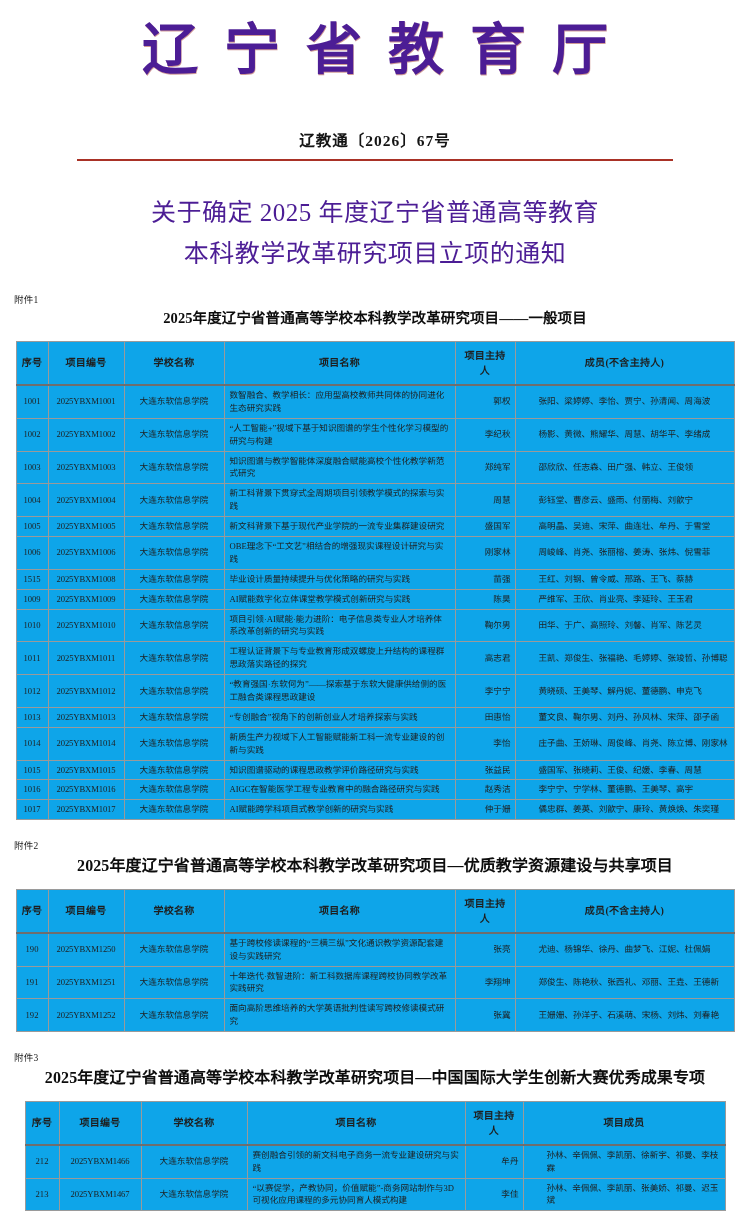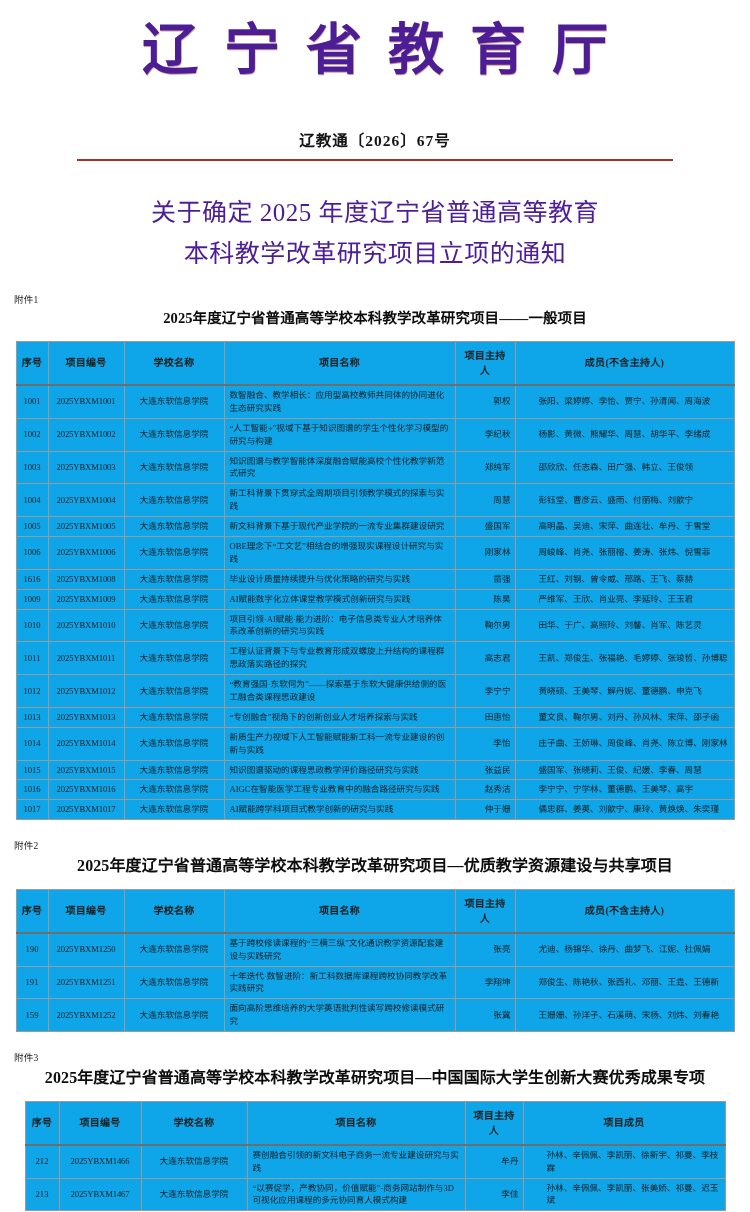--- a/index.html
+++ b/index.html
@@ -221,21 +221,21 @@
           </tr>
           <tr>
             <td class="c-idx">1006</td>
             <td class="c-code">2025YBXM1006</td>
             <td class="c-school">大连东软信息学院</td>
             <td class="c-name">OBE理念下“工文艺”相结合的增强现实课程设计研究与实践</td>
             <td class="c-lead">刚家林</td>
             <td class="c-member">周峻峰、肖尧、张丽榕、姜涛、张炜、倪雪菲</td>
           </tr>
           <tr>
-            <td class="c-idx">1616</td>
+            <td class="c-idx">1515</td>
             <td class="c-code">2025YBXM1008</td>
             <td class="c-school">大连东软信息学院</td>
             <td class="c-name">毕业设计质量持续提升与优化策略的研究与实践</td>
             <td class="c-lead">苗强</td>
             <td class="c-member">王红、刘钢、曾令威、邢路、王飞、蔡赫</td>
           </tr>
           <tr>
             <td class="c-idx">1009</td>
             <td class="c-code">2025YBXM1009</td>
             <td class="c-school">大连东软信息学院</td>
@@ -344,21 +344,21 @@
           </tr>
           <tr>
             <td class="c-idx">191</td>
             <td class="c-code">2025YBXM1251</td>
             <td class="c-school">大连东软信息学院</td>
             <td class="c-name">十年迭代·数智进阶：新工科数据库课程跨校协同教学改革实践研究</td>
             <td class="c-lead">李翔坤</td>
             <td class="c-member">郑俊生、陈艳秋、张西礼、邓丽、王垚、王德新</td>
           </tr>
           <tr>
-            <td class="c-idx">159</td>
+            <td class="c-idx">192</td>
             <td class="c-code">2025YBXM1252</td>
             <td class="c-school">大连东软信息学院</td>
             <td class="c-name">面向高阶思维培养的大学英语批判性读写跨校修读模式研究</td>
             <td class="c-lead">张冀</td>
             <td class="c-member">王姗姗、孙洋子、石溪萌、宋杨、刘炜、刘春艳</td>
           </tr>
         </tbody>
     </table>
   </div>
 

